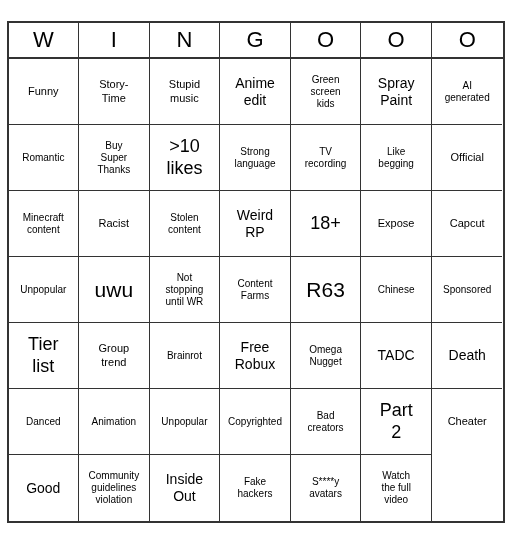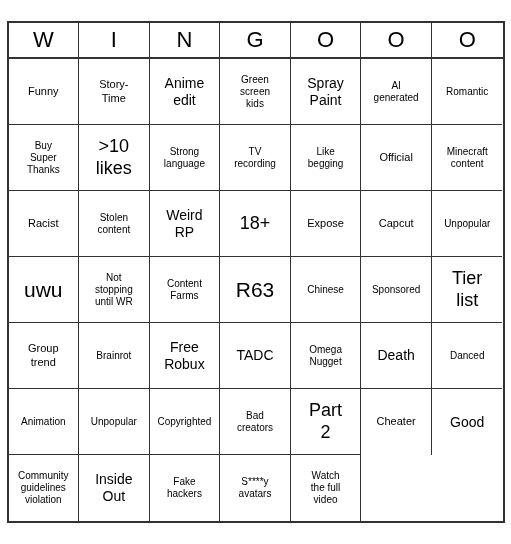--- a/index.html
+++ b/index.html
@@ -76,20 +76,21 @@
       <div class="header-cell">I</div>
       <div class="header-cell">N</div>
       <div class="header-cell">G</div>
       <div class="header-cell">O</div>
       <div class="header-cell">O</div>
       <div class="header-cell">O</div>
     </div>
   <div class="grid">
   <div class="cell">Funny</div>
       <div class="cell">Story-<br>Time</div>
+      <div class="cell">Stupid<br>music</div>
       <div class="cell medium-text">Anime<br>edit</div>
       <div class="cell small-text">Green<br>screen<br>kids</div>
       <div class="cell medium-text">Spray<br>Paint</div>
       <div class="cell small-text">AI<br>generated</div>
       <div class="cell small-text">Romantic</div>
       <div class="cell small-text">Buy<br>Super<br>Thanks</div>
       <div class="cell large-text">&gt;10<br>likes</div>
       <div class="cell small-text">Strong<br>language</div>
       <div class="cell small-text">TV<br>recording</div>
       <div class="cell small-text">Like<br>begging</div>
@@ -105,22 +106,22 @@
       <div class="cell xlarge-text">uwu</div>
       <div class="cell small-text">Not<br>stopping<br>until WR</div>
       <div class="cell small-text">Content<br>Farms</div>
       <div class="cell xlarge-text">R63</div>
       <div class="cell small-text">Chinese</div>
       <div class="cell small-text">Sponsored</div>
       <div class="cell large-text">Tier<br>list</div>
       <div class="cell">Group<br>trend</div>
       <div class="cell small-text">Brainrot</div>
       <div class="cell medium-text">Free<br>Robux</div>
+      <div class="cell small-text">Omega<br>Nugget</div>
       <div class="cell medium-text">TADC</div>
-      <div class="cell small-text">Omega<br>Nugget</div>
       <div class="cell medium-text">Death</div>
       <div class="cell small-text">Danced</div>
       <div class="cell small-text">Animation</div>
       <div class="cell small-text">Unpopular</div>
       <div class="cell small-text">Copyrighted</div>
       <div class="cell small-text">Bad<br>creators</div>
       <div class="cell large-text">Part<br>2</div>
       <div class="cell last-row">Cheater</div>
       <div class="cell last-row medium-text">Good</div>
       <div class="cell last-row small-text">Community<br>guidelines<br>violation</div>

